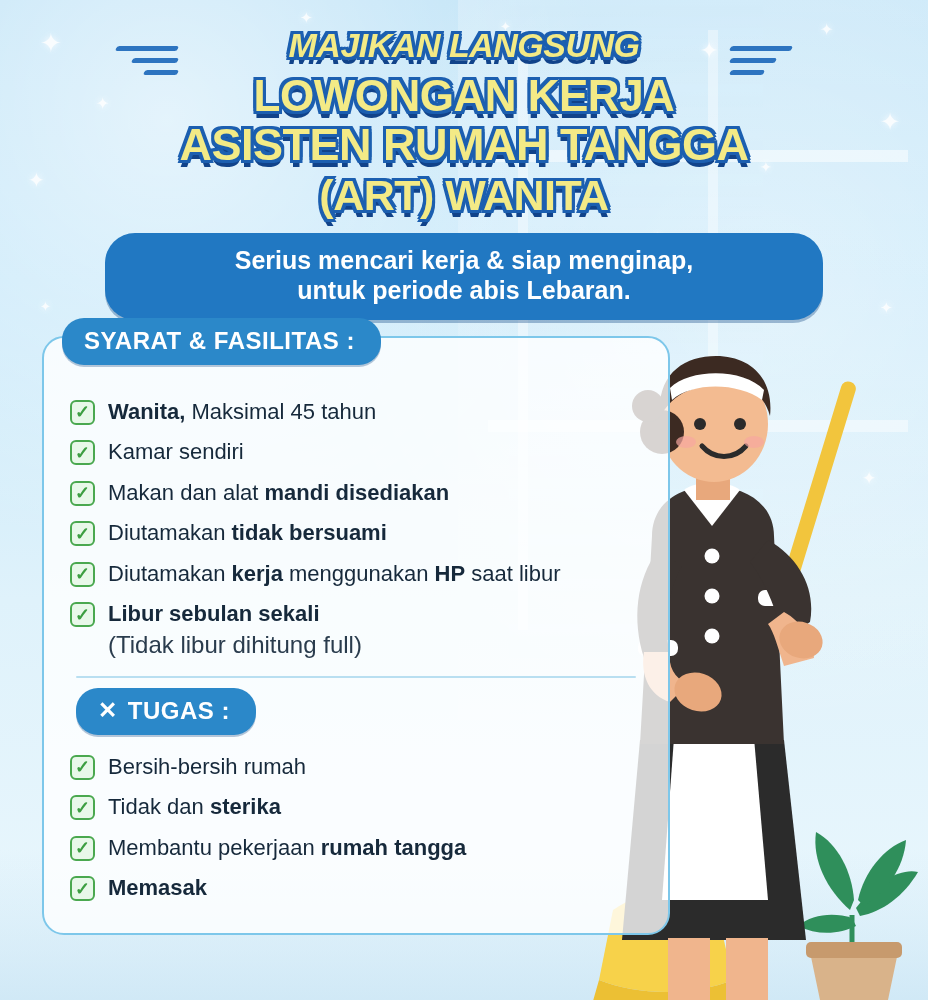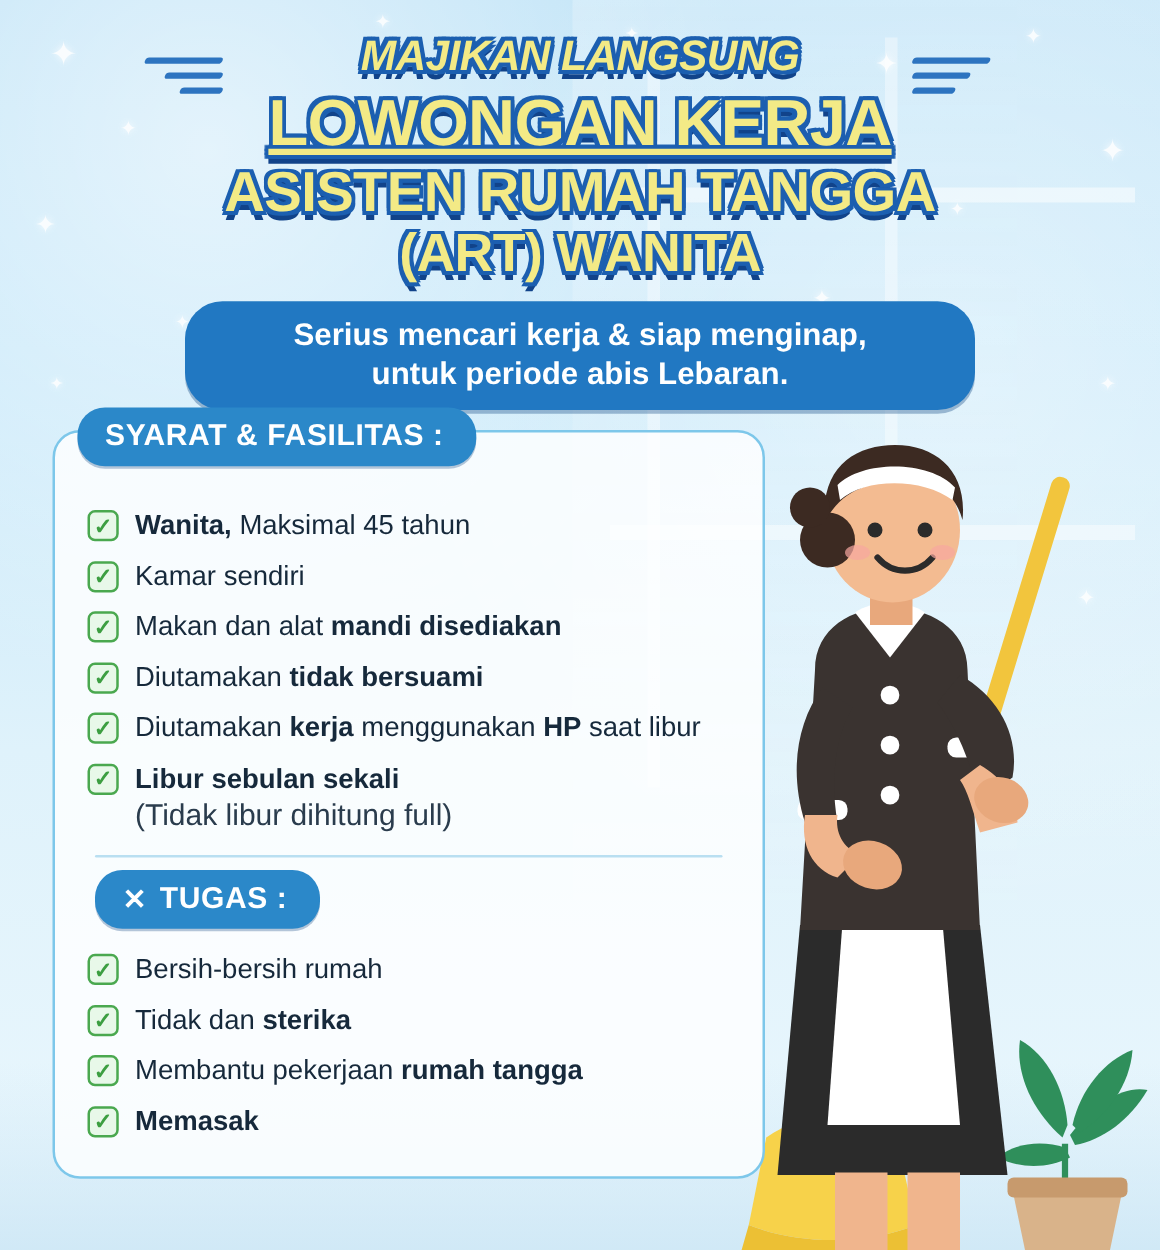--- a/index.html
+++ b/index.html
@@ -61,21 +61,21 @@
     letter-spacing: -0.5px;
     color: #f3ea86;
     -webkit-text-stroke: 0px;
     text-shadow:
       -3px 0 0 #1c5fb0, 3px 0 0 #1c5fb0, 0 -3px 0 #1c5fb0, 0 3px 0 #1c5fb0,
       -3px -3px 0 #1c5fb0, 3px -3px 0 #1c5fb0, -3px 3px 0 #1c5fb0, 3px 3px 0 #1c5fb0,
       0 7px 0 #11438a;
     line-height: 1.03;
   }
   .h1 { font-size: 34px; font-style: italic; }
-  .h2 { font-size: 52px; margin-top: 10px; text-decoration: underline; }
+  .h2 { font-size: 44px; margin-top: 10px; }
   .h3 { font-size: 45px; margin-top: 4px; }
   .h4 { font-size: 43px; margin-top: 4px; }
 
   .speed-left, .speed-right {
     position: absolute; top: 46px; width: 70px; height: 34px;
   }
   .speed-left { left: 108px; }
   .speed-right { right: 128px; }
   .speed-left i, .speed-right i {
     display: block; height: 5px; border-radius: 3px;
@@ -92,38 +92,38 @@
     position: absolute; height: 5px; border-radius: 3px; background: #2d74c0;
     top: 278px; transform: skewX(-22deg);
   }
   .rule-left { left: 150px; width: 80px; }
   .rule-right { right: 172px; width: 80px; }
 
   
   .subtitle {
     position: relative; z-index: 6;
     margin: 16px auto 0 auto;
-    width: 632px;
+    width: 718px;
     background: #2178c2;
     color: #ffffff;
     border-radius: 30px;
     padding: 12px 22px 14px 22px;
     text-align: center;
     font-size: 25px;
     font-weight: bold;
     line-height: 1.22;
     box-shadow: 0 3px 0 rgba(15,70,130,.35);
   }
   .subtitle .l2 { display: block; }
 
   
   .card {
     position: relative; z-index: 6;
     margin: 16px 0 0 42px;
-    width: 570px;
+    width: 628px;
     background: rgba(255,255,255,0.80);
     border: 2px solid #7dc7ea;
     border-radius: 22px;
     padding: 34px 26px 18px 26px;
     min-height: 560px;
   }
   .section-tag {
     position: absolute;
     left: 18px;
     background: #2b88c9;

